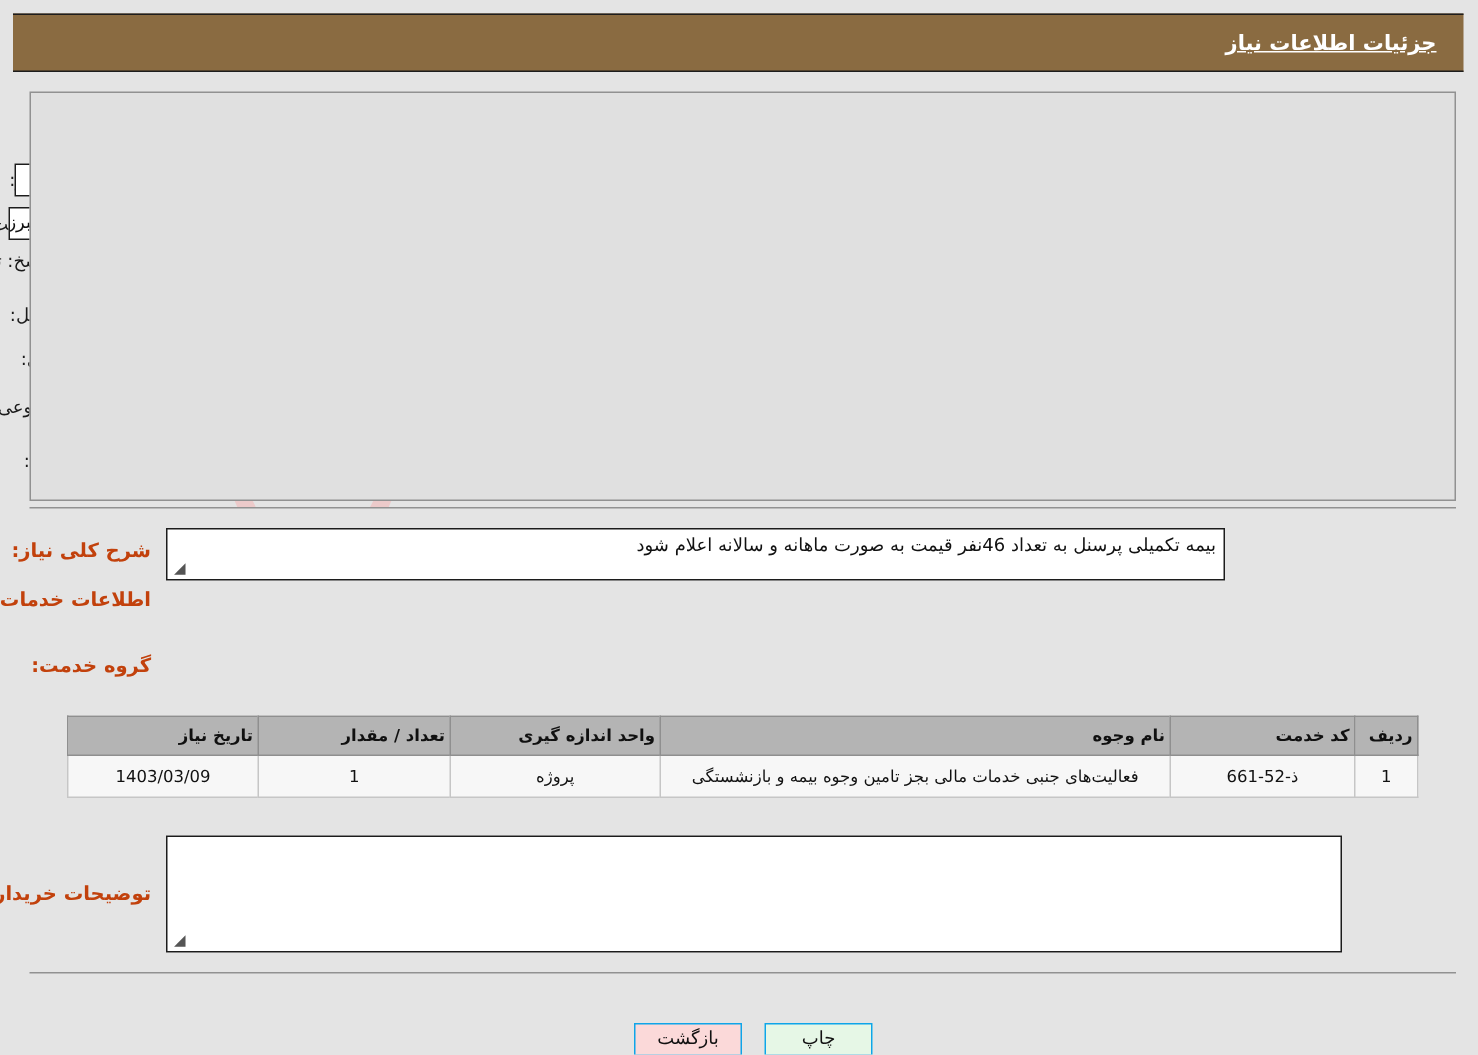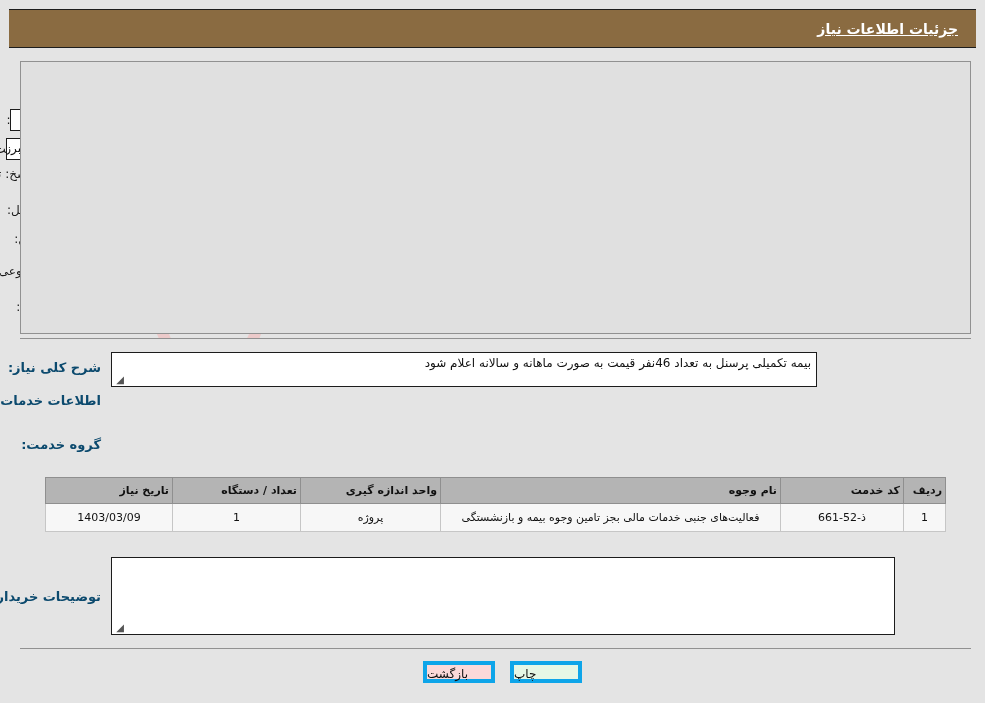--- a/index.html
+++ b/index.html
@@ -162,21 +162,21 @@
     color: #555;
     font-size: 10px;
     line-height: 10px;
   }
 
   
   .section-h {
     position: absolute;
     font-size: 13px;
     font-weight: bold;
-    color: #0c4a6e;
+    color: #c2410c;
     white-space: nowrap;
     z-index: 7;
   }
 
   
   #items-table {
     position: absolute;
     left: 45px;
     top: 477px;
     width: 900px;
@@ -202,28 +202,29 @@
     padding: 6px 5px;
     text-align: center;
     color: #111;
     font-size: 11px;
     line-height: 15px;
   }
 
   
   .btn {
     position: absolute;
-    border: 4px solid #0ea5e9;
-    box-sizing: border-box;
-    font-size: 12px;
-    text-align: left;
+    border: 1px solid #0ea5e9;
+    box-sizing: border-box;
+    font-size: 12px;
+    text-align: center;
     cursor: pointer;
     color: #111;
     line-height: 19px;
     height: 22px;
+    margin-top: 21px;
   }
   .btn-print  { background: #e6f7e6; }
   .btn-back   { background: #fbd9d9; }
 </style>
 </head>
 <body>
 
 <div id="watermark">
   <svg class="wm-shield" viewBox="0 0 118 150">
     <path d="M8 12 L59 2 L110 12 L110 78 Q110 120 59 146 Q8 120 8 78 Z" fill="none" stroke="#eccaca" stroke-width="11"></path>
@@ -312,21 +313,21 @@
     <col style="width:140px">
       <col style="width:128px">
       <col style="width:127px">
   </colgroup>
   <thead>
     <tr>
       <th>ردیف</th>
       <th>کد خدمت</th>
       <th>نام وجوه</th>
       <th>واحد اندازه گیری</th>
-      <th>تعداد / دستگاه</th>
+      <th>تعداد / مقدار</th>
       <th>تاریخ نیاز</th>
     </tr>
   </thead>
   <tbody>
     <tr>
       <td>1</td>
       <td>ذ-52-661</td>
       <td>فعالیت‌های جنبی خدمات مالی بجز تامین وجوه بیمه و بازنشستگی</td>
       <td>پروژه</td>
       <td>1</td>

